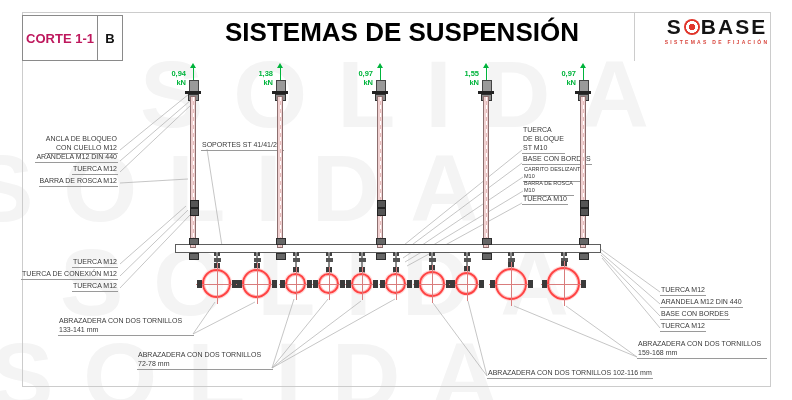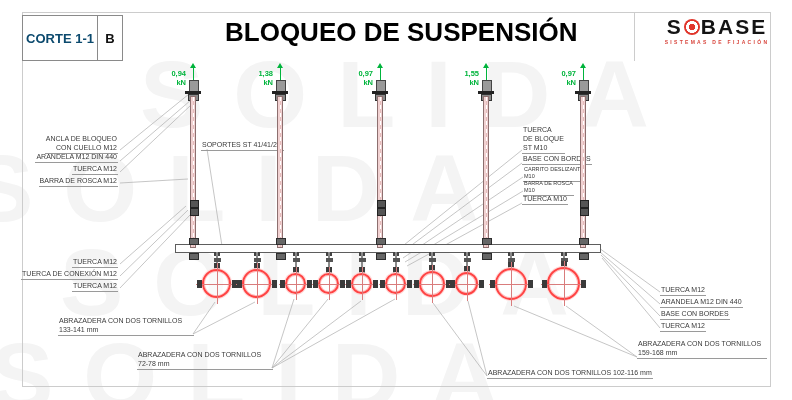--- a/index.html
+++ b/index.html
@@ -5,21 +5,21 @@
   html,body{margin:0;padding:0;background:#fff;}
   #canvas{position:relative;width:792px;height:400px;overflow:hidden;background:#fff;
           font-family:"Liberation Sans",sans-serif;}
   .wm{position:absolute;font-weight:800;font-size:95px;letter-spacing:30px;color:#f4f4f4;
       white-space:nowrap;user-select:none;}
   .frame{position:absolute;left:22px;top:12px;width:747px;height:373px;border:1px solid #ccc;}
   .vdiv{position:absolute;left:634px;top:12px;width:1px;height:49px;background:#ccc;}
   .cortebox{position:absolute;left:22px;top:15px;width:99px;height:44px;border:1.5px solid #8a8a8a;
             display:flex;background:rgba(255,255,255,.0);}
   .cortebox .c1{flex:1;display:flex;align-items:center;justify-content:center;
-                font-size:13px;font-weight:bold;color:#0c4a6e;border-right:1px solid #8a8a8a;}
+                font-size:13px;font-weight:bold;color:#be185d;border-right:1px solid #8a8a8a;}
   .cortebox .c2{width:24px;display:flex;align-items:center;justify-content:center;
                 font-size:13px;font-weight:bold;color:#111;}
   .title{position:absolute;left:225px;top:17px;width:350px;text-align:center;
          font-size:26px;font-weight:bold;color:#000;white-space:nowrap;}
   .logo{position:absolute;left:652px;top:16px;width:130px;text-align:center;}
   .logo-row{display:flex;align-items:center;justify-content:center;font-weight:bold;
             font-size:21px;letter-spacing:2px;color:#141414;line-height:1;}
   .logo-o{display:inline-block;width:16px;height:16px;border-radius:50%;margin:0 1px;
           background:radial-gradient(circle,#e0352b 0 29%,#fff 31% 52%,#e0352b 54%);}
   .logo-tag{font-size:5px;letter-spacing:2.3px;color:#d8453c;font-weight:bold;margin-top:2px;
@@ -68,21 +68,21 @@
   <div class="wm" style="left:-10px;top:322px;">SOLIDA</div>
 
   <div class="frame"></div>
   <div class="vdiv"></div>
 
   <div class="cortebox">
     <div class="c1">CORTE 1-1</div>
     <div class="c2">B</div>
   </div>
 
-  <div class="title">BLOQUEO DE SUSPENSIÓN</div>
+  <div class="title">SISTEMAS DE SUSPENSIÓN</div>
 
   <div class="logo">
     <div class="logo-row">
       <span>S</span>
       <span class="logo-o"></span>
       <span>BASE</span>
     </div>
     <div class="logo-tag">SISTEMAS DE FIJACIÓN</div>
   </div>
 

